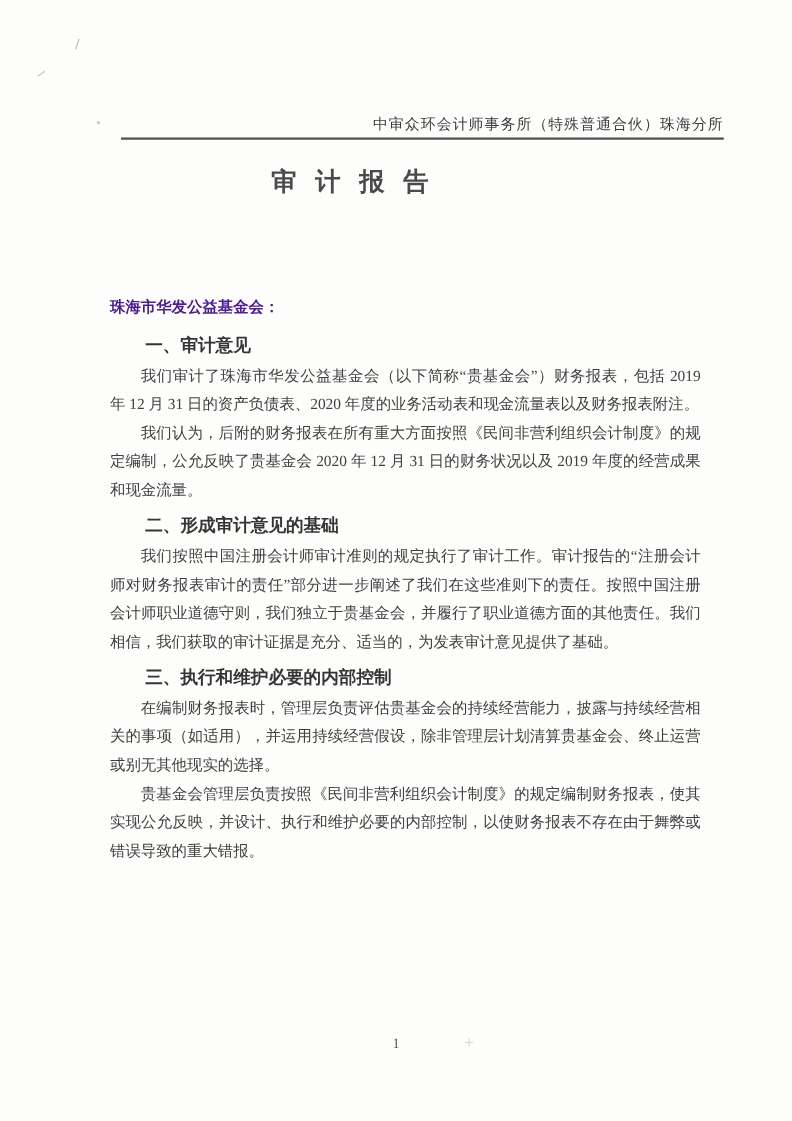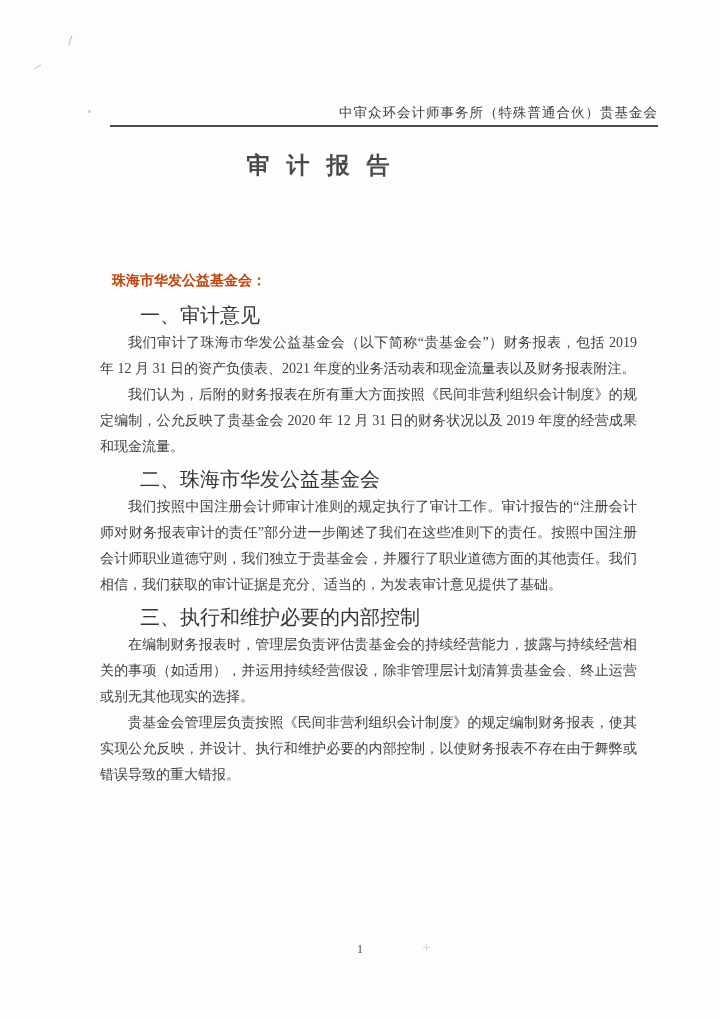--- a/index.html
+++ b/index.html
@@ -60,27 +60,26 @@
     top: 268px;
     left: 100px;
     width: 537px;
     font-size: 14px;
     line-height: 26px;
     text-align: justify;
     color: #3f3f3f;
   }
   .addressee {
     font-weight: bold;
-    color: #c2410c;
+    color: #4c1d95;
     margin-bottom: 8px;
-    margin-left: 12px;
   }
   .sec-heading {
-    font-size: 20px;
-    font-weight: normal;
+    font-size: 16px;
+    font-weight: bold;
     color: #353535;
     text-indent: 2em;
     margin: 6px 0 2px 0;
     line-height: 26px;
   }
   .para {
     text-indent: 2em;
     margin: 0;
   }
   
@@ -125,35 +124,35 @@
 <body>
 
 <div class="page">
 
   <span class="artifact artifact-1"></span>
   <span class="artifact artifact-2"></span>
   <span class="artifact artifact-3"></span>
   <span class="artifact artifact-4"></span>
 
   <div class="letterhead">
-    <span>中审众环会计师事务所（特殊普通合伙）贵基金会</span>
+    <span>中审众环会计师事务所（特殊普通合伙）珠海分所</span>
   </div>
 
   <div class="doc-title">审计报告</div>
 
 
   <div class="doc-body">
 
     <p class="addressee">珠海市华发公益基金会：</p>
 
     <h2 class="sec-heading">一、审计意见</h2>
-    <p class="para">我们审计了珠海市华发公益基金会（以下简称“贵基金会”）财务报表，包括 2019 年 12 月 31 日的资产负债表、2021 年度的业务活动表和现金流量表以及财务报表附注。</p>
+    <p class="para">我们审计了珠海市华发公益基金会（以下简称“贵基金会”）财务报表，包括 2019 年 12 月 31 日的资产负债表、2020 年度的业务活动表和现金流量表以及财务报表附注。</p>
     <p class="para">我们认为，后附的财务报表在所有重大方面按照《民间非营利组织会计制度》的规定编制，公允反映了贵基金会 2020 年 12 月 31 日的财务状况以及 2019 年度的经营成果和现金流量。</p>
 
-    <h2 class="sec-heading">二、珠海市华发公益基金会</h2>
+    <h2 class="sec-heading">二、形成审计意见的基础</h2>
     <p class="para">我们按照中国注册会计师审计准则的规定执行了审计工作。审计报告的“注册会计师对财务报表审计的责任”部分进一步阐述了我们在这些准则下的责任。按照中国注册会计师职业道德守则，我们独立于贵基金会，并履行了职业道德方面的其他责任。我们相信，我们获取的审计证据是充分、适当的，为发表审计意见提供了基础。</p>
 
     <h2 class="sec-heading">三、执行和维护必要的内部控制</h2>
     <p class="para">在编制财务报表时，管理层负责评估贵基金会的持续经营能力，披露与持续经营相关的事项（如适用），并运用持续经营假设，除非管理层计划清算贵基金会、终止运营或别无其他现实的选择。</p>
     <p class="para">贵基金会管理层负责按照《民间非营利组织会计制度》的规定编制财务报表，使其实现公允反映，并设计、执行和维护必要的内部控制，以使财务报表不存在由于舞弊或错误导致的重大错报。</p>
 
 
   </div>
 
   <div class="page-footer">

